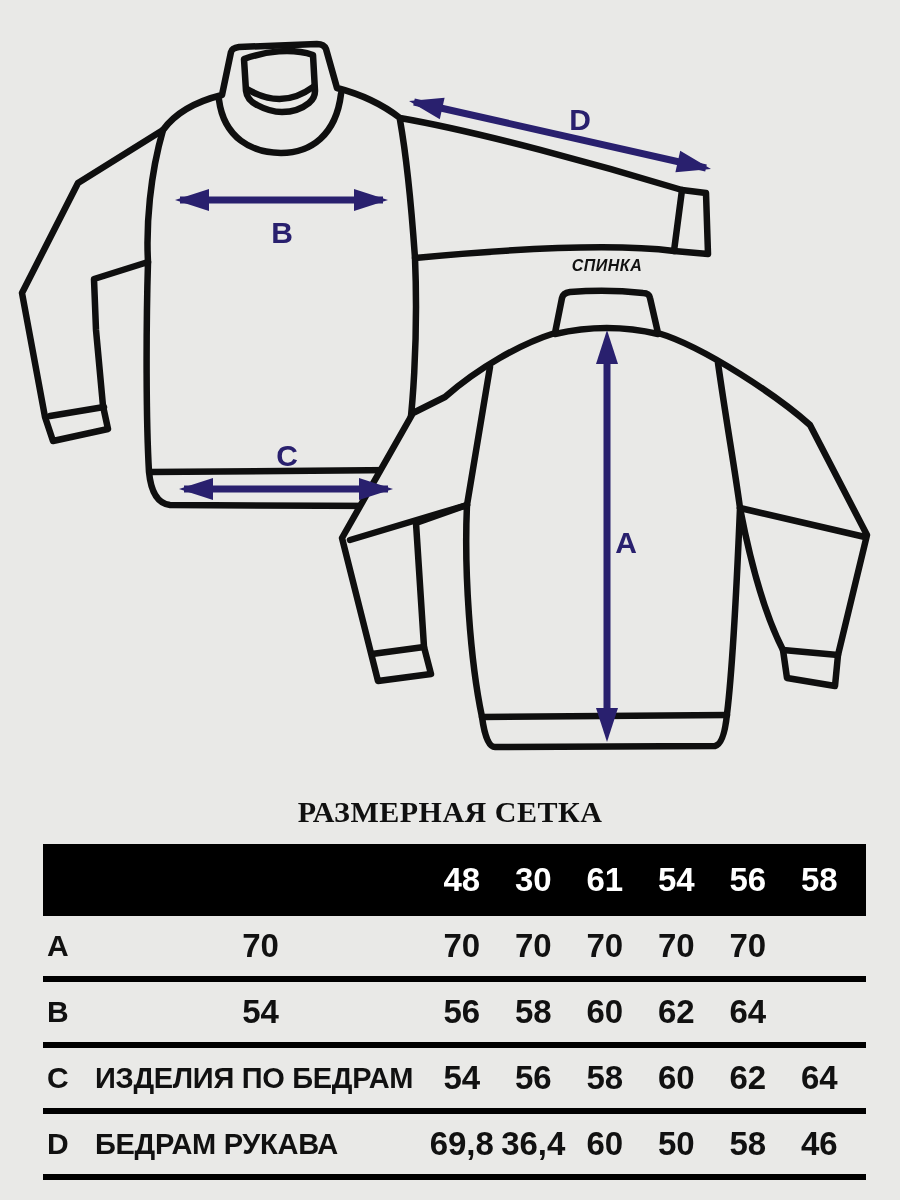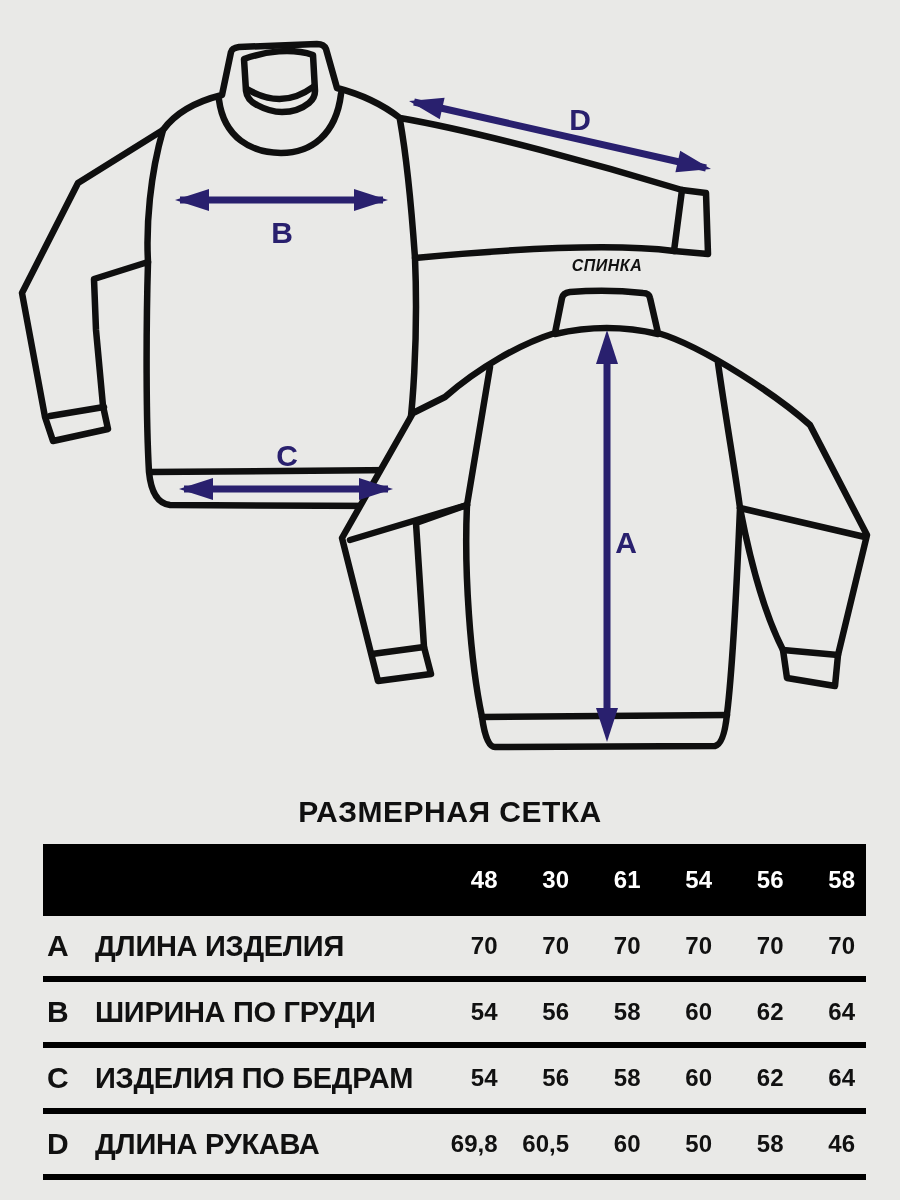--- a/index.html
+++ b/index.html
@@ -12,31 +12,31 @@
   #diagram{display:block;}
   .garment-line{fill:none;stroke:#0f0f0f;stroke-width:6.5;stroke-linejoin:round;stroke-linecap:round;}
   .garment-fill{fill:#e9e9e7;stroke:#0f0f0f;stroke-width:6.5;stroke-linejoin:round;stroke-linecap:round;}
   .arrow-shaft{fill:none;stroke:#29206e;stroke-width:7;}
   .arrow-head{fill:#29206e;stroke:none;}
   .dim-letter{font-family:"Liberation Sans",sans-serif;font-weight:bold;font-size:30px;fill:#29206e;text-anchor:middle;}
   .back-caption{font-family:"Liberation Sans",sans-serif;font-weight:bold;font-style:italic;font-size:16px;fill:#111;text-anchor:middle;letter-spacing:.5px;}
 
   .chart-title{
     height:64px;line-height:64px;text-align:center;
-    font-size:30px;font-weight:600;letter-spacing:.5px;color:#101010;
+    font-size:30px;font-weight:600;letter-spacing:.5px;color:#101010;font-family:Liberation Serif, serif;
   }
   .size-chart{width:823px;margin-left:43px;}
   .grid-row{
     display:grid;
     grid-template-columns:52px 331px repeat(6,71.5px);
     align-items:center;
   }
   .header-bar{height:72px;background:#000;}
   .header-bar .size-col{color:#fff;}
-  .size-col,.measure-value{text-align:right;font-size:24px;font-weight:600;}
+  .size-col,.measure-value{text-align:center;font-size:33px;font-weight:600;}
   .measure-row{height:60px;}
   .measure-letter{font-size:30px;font-weight:bold;padding-left:4px;}
   .measure-label{font-size:29px;font-weight:bold;letter-spacing:-.3px;}
   .row-sep{height:6px;background:#000;}
 </style>
 </head>
 <body>
 
 <svg id="diagram" width="900" height="780" viewBox="0 0 900 780" xmlns="http://www.w3.org/2000/svg">
 
@@ -139,32 +139,30 @@
       <div class="size-col">48</div>
       <div class="size-col">30</div>
       <div class="size-col">61</div>
       <div class="size-col">54</div>
       <div class="size-col">56</div>
       <div class="size-col">58</div>
     </div>
   <div id="rows-container">
       <div class="grid-row measure-row">
         <div class="measure-letter">A</div>
-        <div class="measure-label">ДЛИНА ИЗДЕЛИЯ</div>
         <div class="measure-value">70</div>
         <div class="measure-value">70</div>
         <div class="measure-value">70</div>
         <div class="measure-value">70</div>
         <div class="measure-value">70</div>
         <div class="measure-value">70</div>
       </div>
       <div class="row-sep"></div>
       <div class="grid-row measure-row">
         <div class="measure-letter">B</div>
-        <div class="measure-label">ШИРИНА ПО ГРУДИ</div>
         <div class="measure-value">54</div>
         <div class="measure-value">56</div>
         <div class="measure-value">58</div>
         <div class="measure-value">60</div>
         <div class="measure-value">62</div>
         <div class="measure-value">64</div>
       </div>
       <div class="row-sep"></div>
       <div class="grid-row measure-row">
         <div class="measure-letter">C</div>
@@ -172,23 +170,23 @@
         <div class="measure-value">54</div>
         <div class="measure-value">56</div>
         <div class="measure-value">58</div>
         <div class="measure-value">60</div>
         <div class="measure-value">62</div>
         <div class="measure-value">64</div>
       </div>
       <div class="row-sep"></div>
       <div class="grid-row measure-row">
         <div class="measure-letter">D</div>
-        <div class="measure-label">ДЛИНА РУКАВА</div>
+        <div class="measure-label">БЕДРАМ РУКАВА</div>
         <div class="measure-value">69,8</div>
-        <div class="measure-value">60,5</div>
+        <div class="measure-value">36,4</div>
         <div class="measure-value">60</div>
         <div class="measure-value">50</div>
         <div class="measure-value">58</div>
         <div class="measure-value">46</div>
       </div>
       <div class="row-sep"></div>
     </div>
 </div>
 
 </body></html>

